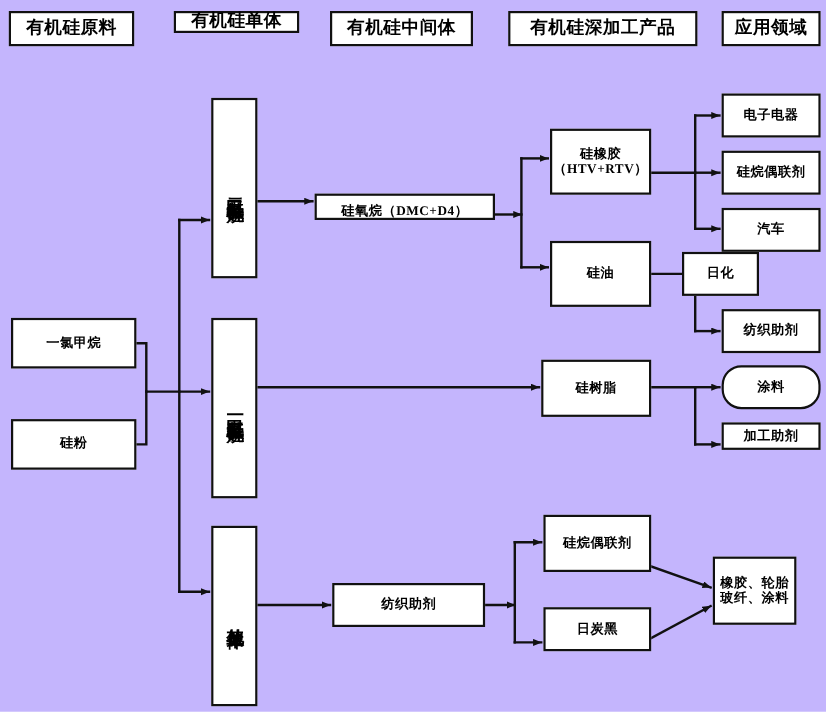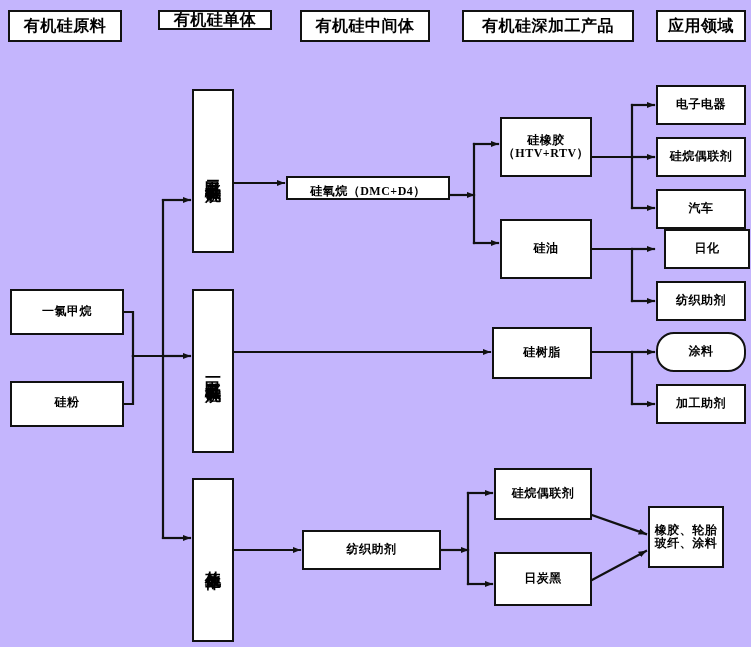--- a/index.html
+++ b/index.html
@@ -164,43 +164,43 @@
   </div>
   <div class="node n-md" style="left:500px; top:219px; width:92px; height:60px;">
     <span class="label-inner">硅油</span>
   </div>
   <div class="node n-md" style="left:492px; top:327px; width:100px; height:52px;">
     <span class="label-inner">硅树脂</span>
   </div>
   <div class="node n-md" style="left:494px; top:468px; width:98px; height:52px;">
     <span class="label-inner">硅烷偶联剂</span>
   </div>
-  <div class="node n-md" style="left:494px; top:552px; width:98px; height:54px;">
+  <div class="node n-md" style="left:494px; top:552px; width:98px; height:40px;">
     <span class="label-inner">日炭黑</span>
   </div>
 
   <div class="node n-md" style="left:656px; top:85px; width:90px; height:40px;">
     <span class="label-inner">电子电器</span>
   </div>
   <div class="node n-md" style="left:656px; top:137px; width:90px; height:40px;">
     <span class="label-inner">硅烷偶联剂</span>
   </div>
   <div class="node n-md" style="left:656px; top:189px; width:90px; height:40px;">
     <span class="label-inner">汽车</span>
   </div>
-  <div class="node n-md" style="left:664px; top:229px; width:86px; height:40px;">
+  <div class="node n-md" style="left:620px; top:229px; width:70px; height:40px;">
     <span class="label-inner">日化</span>
   </div>
   <div class="node n-md" style="left:656px; top:281px; width:90px; height:40px;">
     <span class="label-inner">纺织助剂</span>
   </div>
   <div class="node n-md" style="left:656px; top:332px; width:90px; height:40px;border-radius:18px;">
     <span class="label-inner">涂料</span>
   </div>
-  <div class="node n-md" style="left:656px; top:384px; width:90px; height:40px;">
+  <div class="node n-md" style="left:656px; top:384px; width:90px; height:25px;">
     <span class="label-inner">加工助剂</span>
   </div>
   <div class="node n-md two-line" style="left:648px; top:506px; width:76px; height:62px;">
     <span class="label-inner">橡胶、轮胎
 玻纤、涂料</span>
   </div>
 
 </div>
 
 </body></html>

